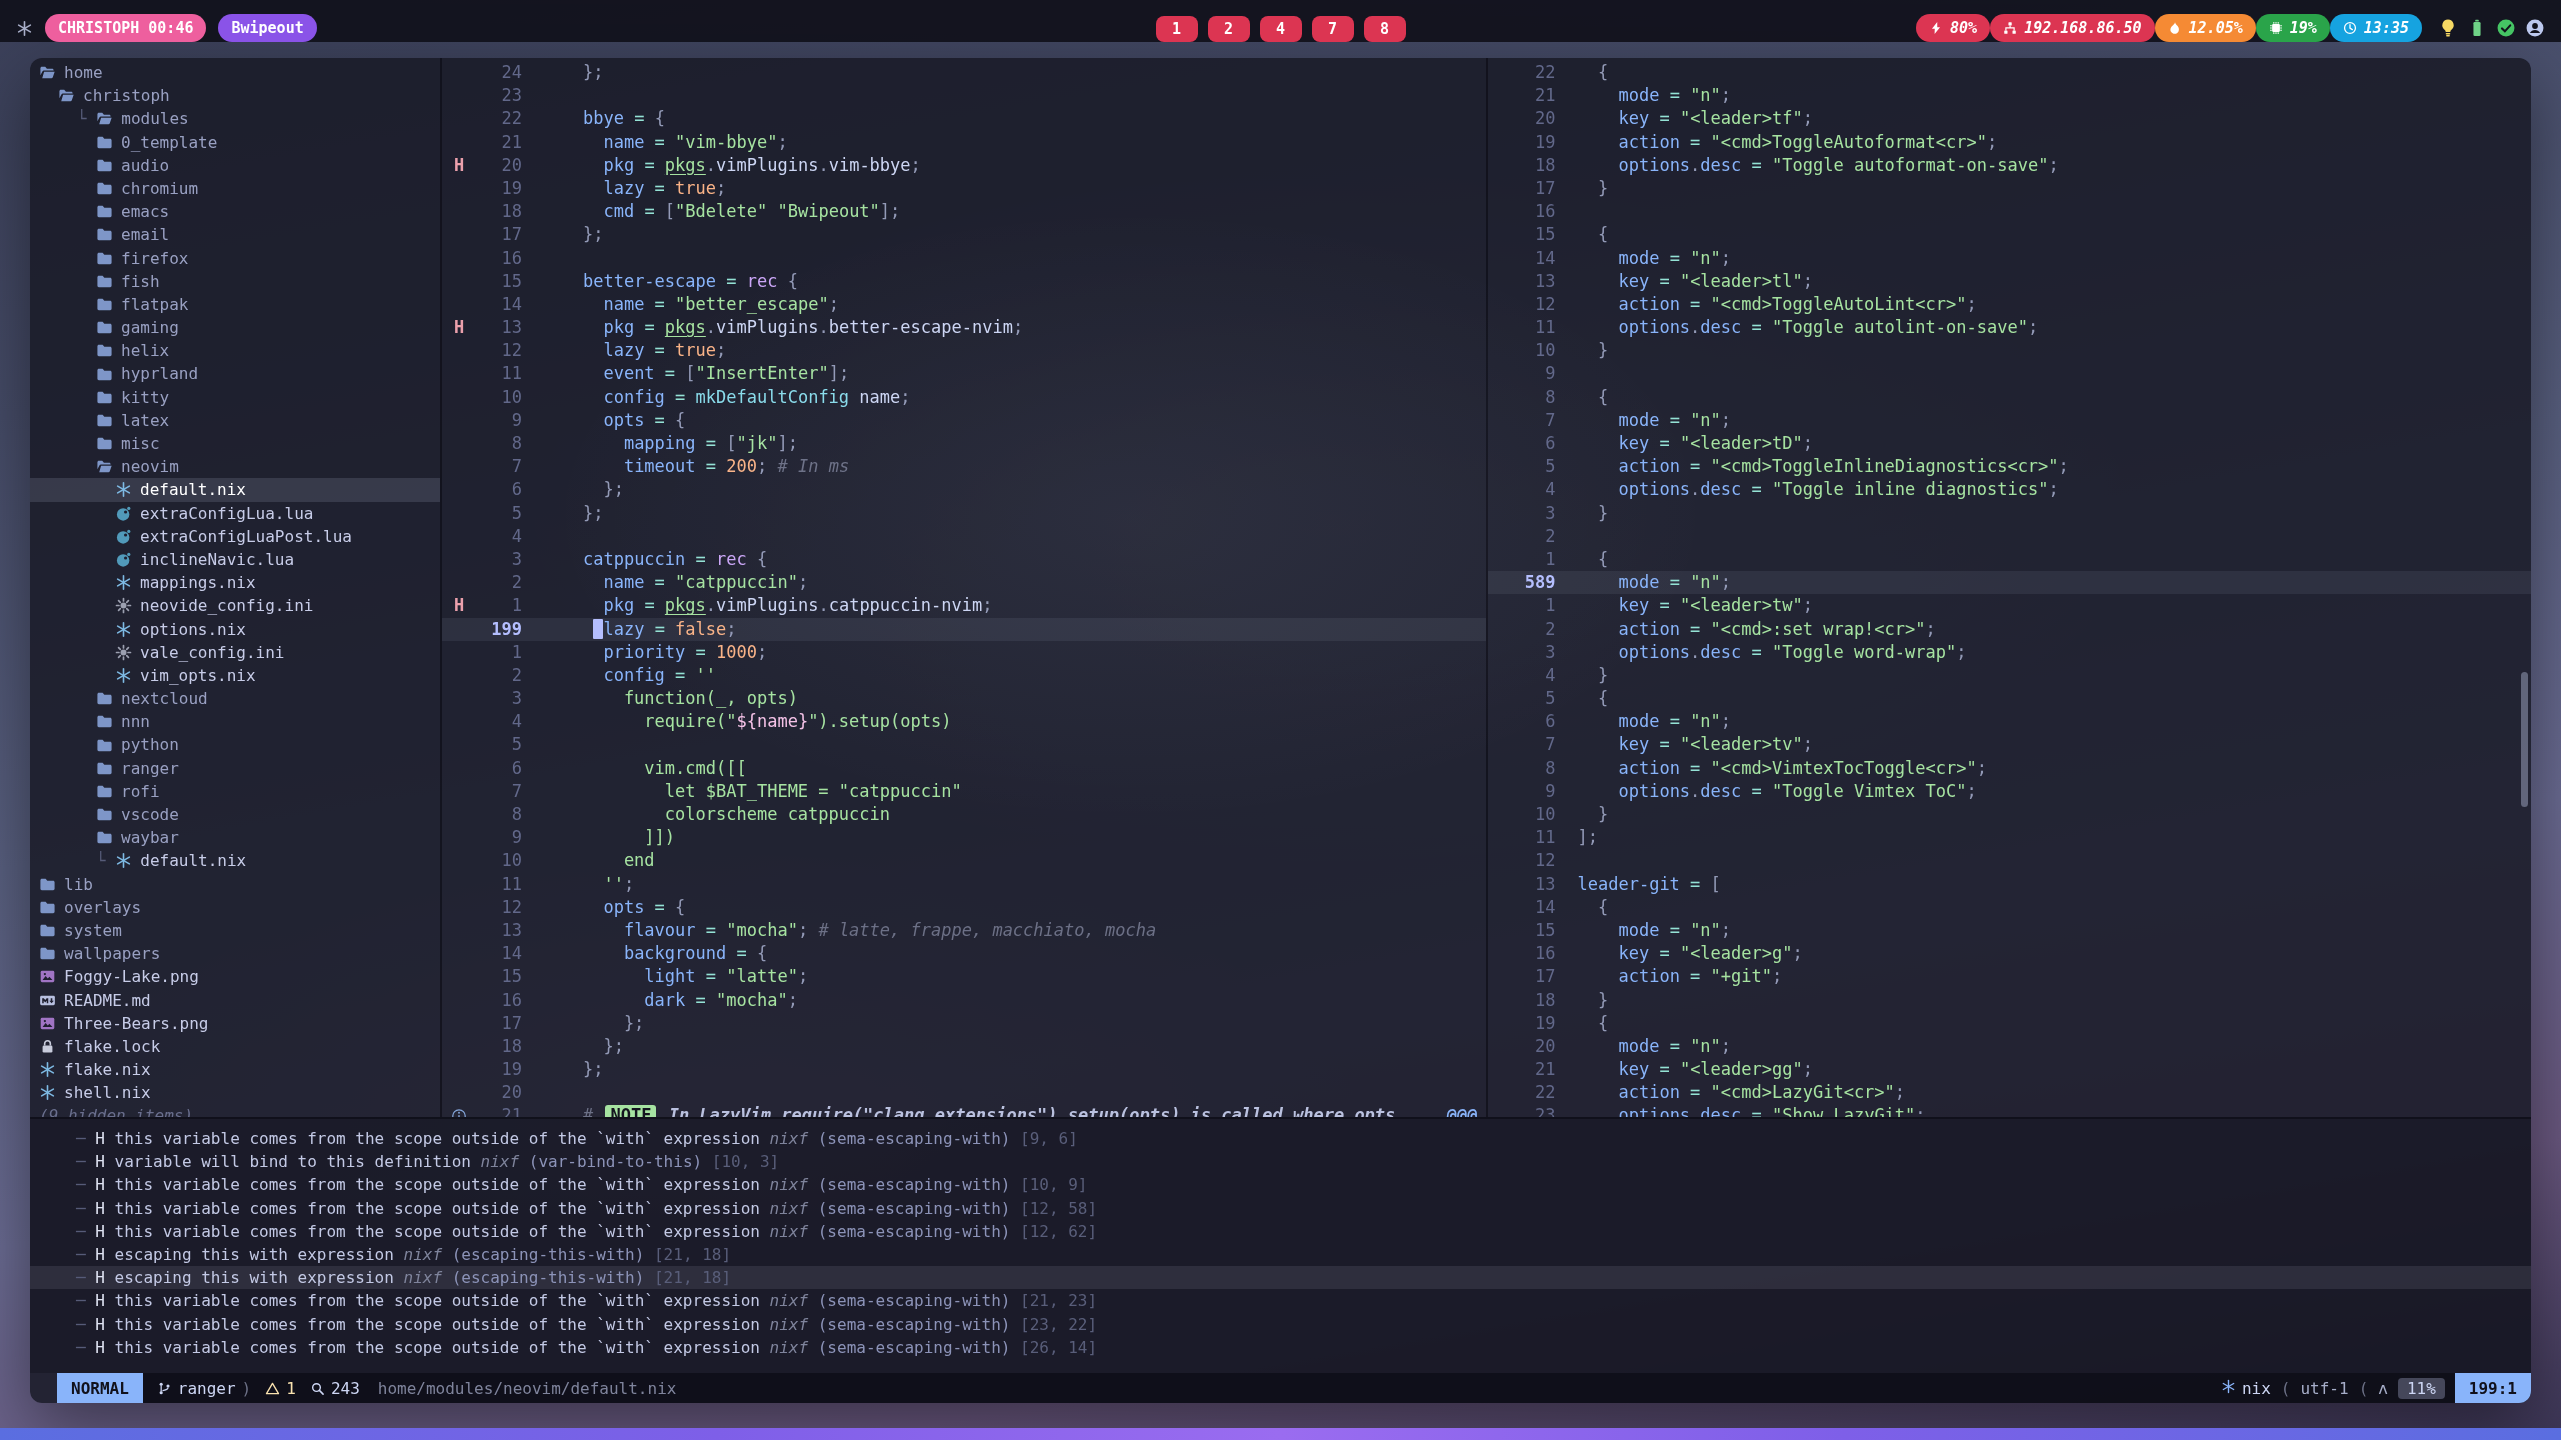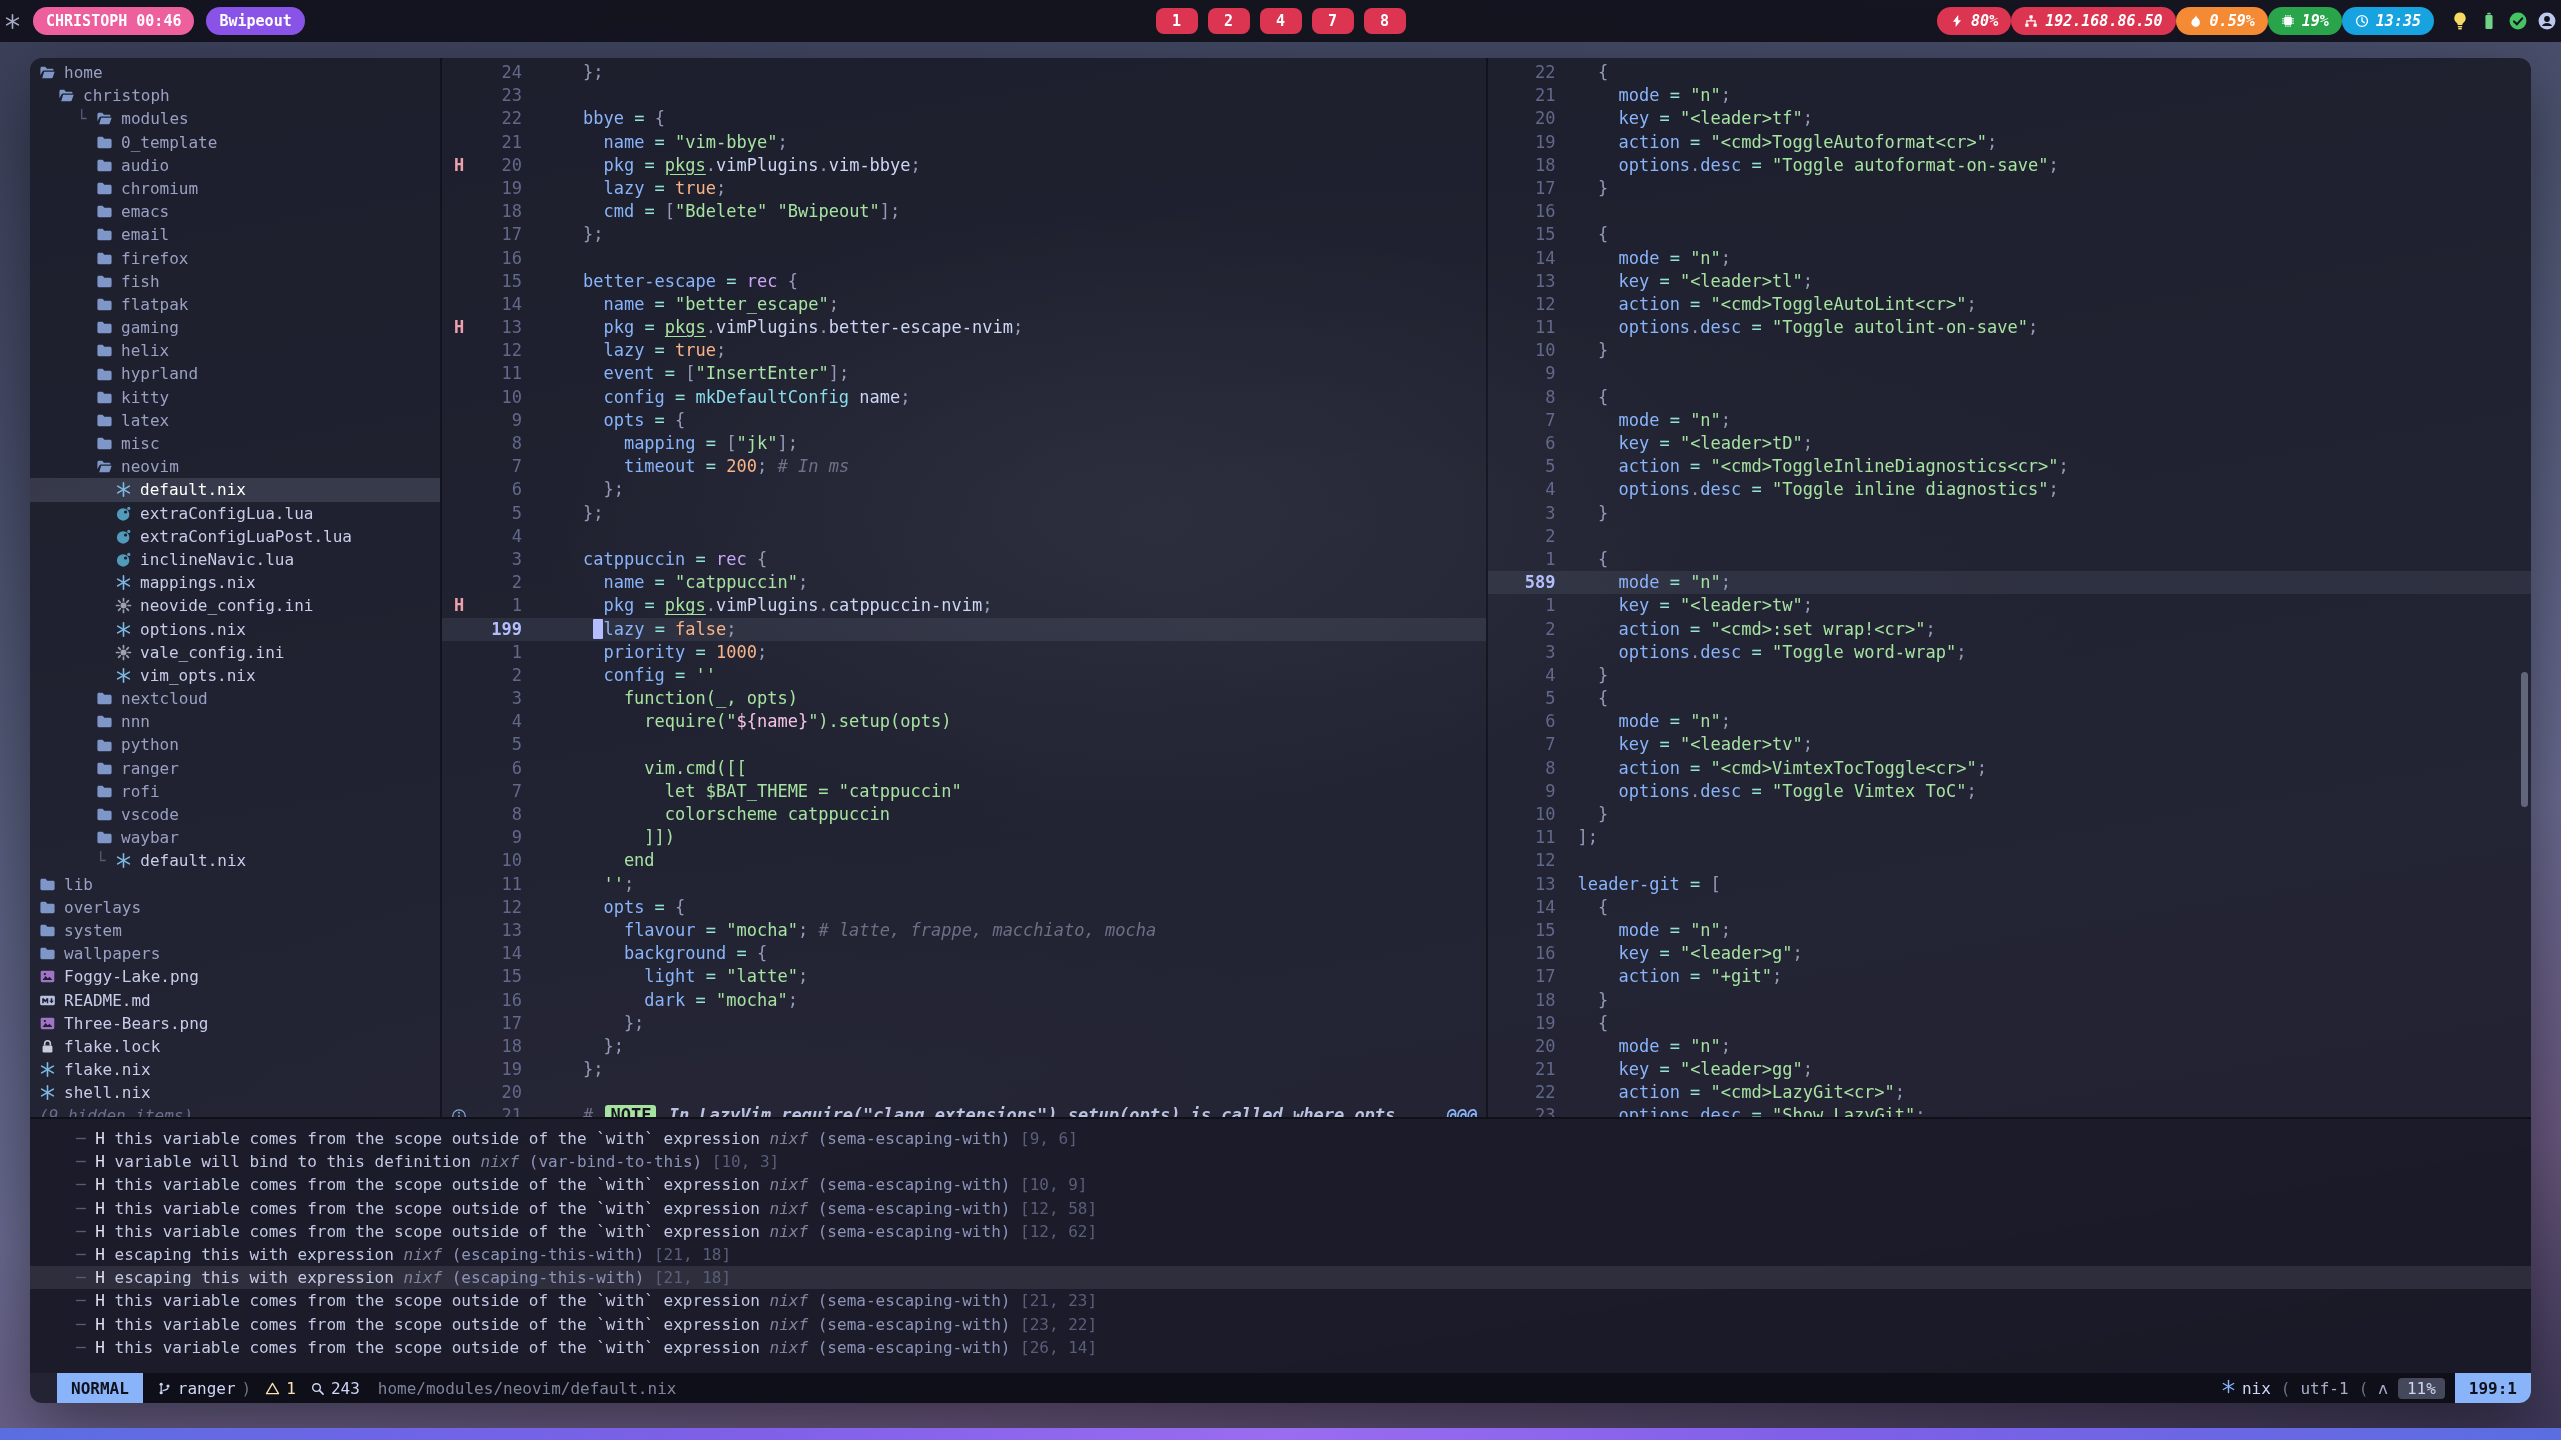--- a/index.html
+++ b/index.html
@@ -6,21 +6,21 @@
   body{
     width:2561px;height:1440px;position:relative;overflow:hidden;
     font-family:"DejaVu Sans Mono","Liberation Mono",monospace;
     background:
       radial-gradient(ellipse 1300px 560px at 52% 36%, rgba(195,203,228,0.25), rgba(195,203,228,0) 62%),
       radial-gradient(ellipse 1000px 420px at 28% 78%, rgba(208,165,205,0.20), rgba(208,165,205,0) 65%),
       linear-gradient(170deg,#3a3f58 0%,#464c68 22%,#596080 46%,#6a6b92 66%,#6a5880 84%,#3c3656 100%);
   }
   
   .topbar{position:absolute;top:0;left:0;right:0;height:42px;background:rgba(16,16,26,0.92);
-    display:flex;align-items:center;padding:0 4px;font-size:15px;font-weight:700;color:#e6e9f4;z-index:10;}
+    display:flex;align-items:flex-end;padding:0 16px;font-size:15px;font-weight:700;color:#e6e9f4;z-index:10;}
   .tb-left{display:flex;align-items:center;gap:12px;}
   .tb-logo{color:#a9afc9;display:inline-flex;}
   .tb-center{position:absolute;left:50%;transform:translateX(-50%);display:flex;gap:10px;}
   .tb-right{margin-left:auto;display:flex;align-items:center;gap:12px;}
   .pill{height:28px;border-radius:14px;padding:0 13px;display:inline-flex;align-items:center;gap:7px;color:#fff;white-space:nowrap;}
   .pill.pink{background:#ee5f9e;}
   .pill.purple{background:#8a53e8;}
   .pill.red{background:#dc3552;}
   .pill.orange{background:#f58a34;}
   .pill.green{background:#2aa44a;}
@@ -155,21 +155,21 @@
             </svg>
           </span>
           <span class="pill-label">192.168.86.50</span>
         </span>
         <span class="pill orange">
           <span class="ic ">
             <svg viewBox="0 0 18 18" fill="currentColor">
               <path d="M9 1.6c.6 2.8 3.3 4.1 4.5 6.7 1.2 2.7.3 5.9-2 7.3a5.7 5.7 0 0 1-7.9-2C2.4 11 3.5 7.9 5.4 6.3 6.8 5.1 8.7 3.8 9 1.6z"></path>
             </svg>
           </span>
-          <span class="pill-label">0.59%</span>
+          <span class="pill-label">12.05%</span>
         </span>
         <span class="pill green">
           <span class="ic ">
             <svg viewBox="0 0 18 18" fill="currentColor">
               <rect x="4" y="4" width="10" height="10" rx="1.4"></rect>
               <g stroke="currentColor" stroke-width="1.3">
                 <path d="M6.2 1.4v2.2M9 1.4v2.2M11.8 1.4v2.2M6.2 14.4v2.2M9 14.4v2.2M11.8 14.4v2.2M1.4 6.2h2.2M1.4 9h2.2M1.4 11.8h2.2M14.4 6.2h2.2M14.4 9h2.2M14.4 11.8h2.2"></path>
               </g>
             </svg>
           </span>

